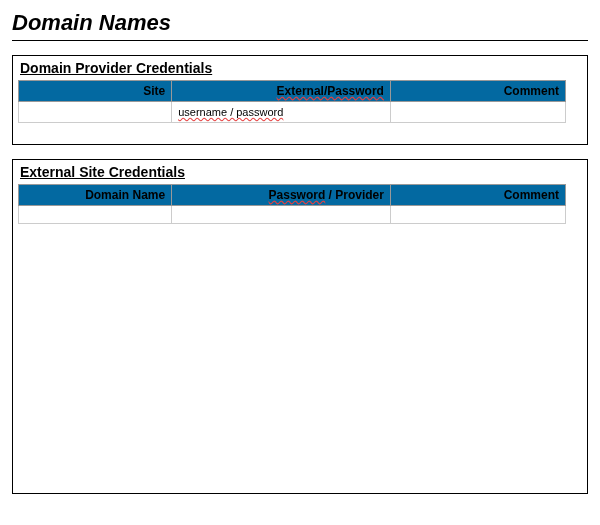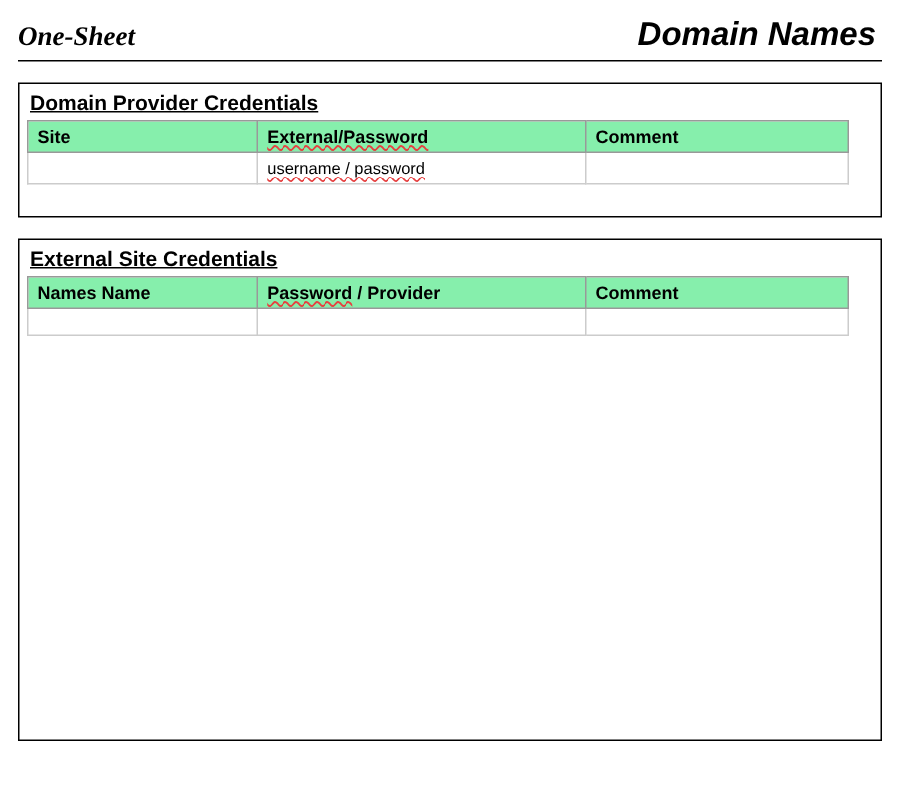--- a/index.html
+++ b/index.html
@@ -44,22 +44,22 @@
       text-decoration: underline;
       margin-bottom: 4px;
       padding-left: 2px;
     }
     table {
       width: 100%;
       border-collapse: collapse;
       font-size: 12px;
     }
     thead th {
-      background: #86efac;
-      text-align: left;
+      background: #0369a1;
+      text-align: right;
       font-weight: bold;
       padding: 3px 6px;
       border: 1px solid #999;
       font-size: 12px;
     }
     tbody td {
       border: 1px solid #ccc;
       padding: 3px 6px;
       height: 18px;
     }
@@ -77,21 +77,20 @@
     }
     .proof-hint {
       font-size: 11px;
       color: #000;
     }
   </style>
 </head>
 <body>
 
 <div class="header">
-  <div class="header-left">One-Sheet</div>
   <div class="header-right">Domain Names</div>
 </div>
 
 <div class="panel panel-short">
   <div class="panel-title">Domain Provider Credentials</div>
   <table>
     <colgroup>
       <col class="col-a">
         <col class="col-b">
         <col class="col-c">
@@ -117,21 +116,21 @@
 <div class="panel panel-tall">
   <div class="panel-title">External Site Credentials</div>
   <table>
     <colgroup>
       <col class="col-a">
         <col class="col-b">
         <col class="col-c">
     </colgroup>
     <thead>
       <tr>
-        <th>Names Name</th>
+        <th>Domain Name</th>
         <th><span class="spell-err">Password</span><span> / </span><span>Provider</span></th>
         <th>Comment</th>
       </tr>
     </thead>
     <tbody>
       <tr>
         <td></td>
         <td></td>
         <td></td>
       </tr>

